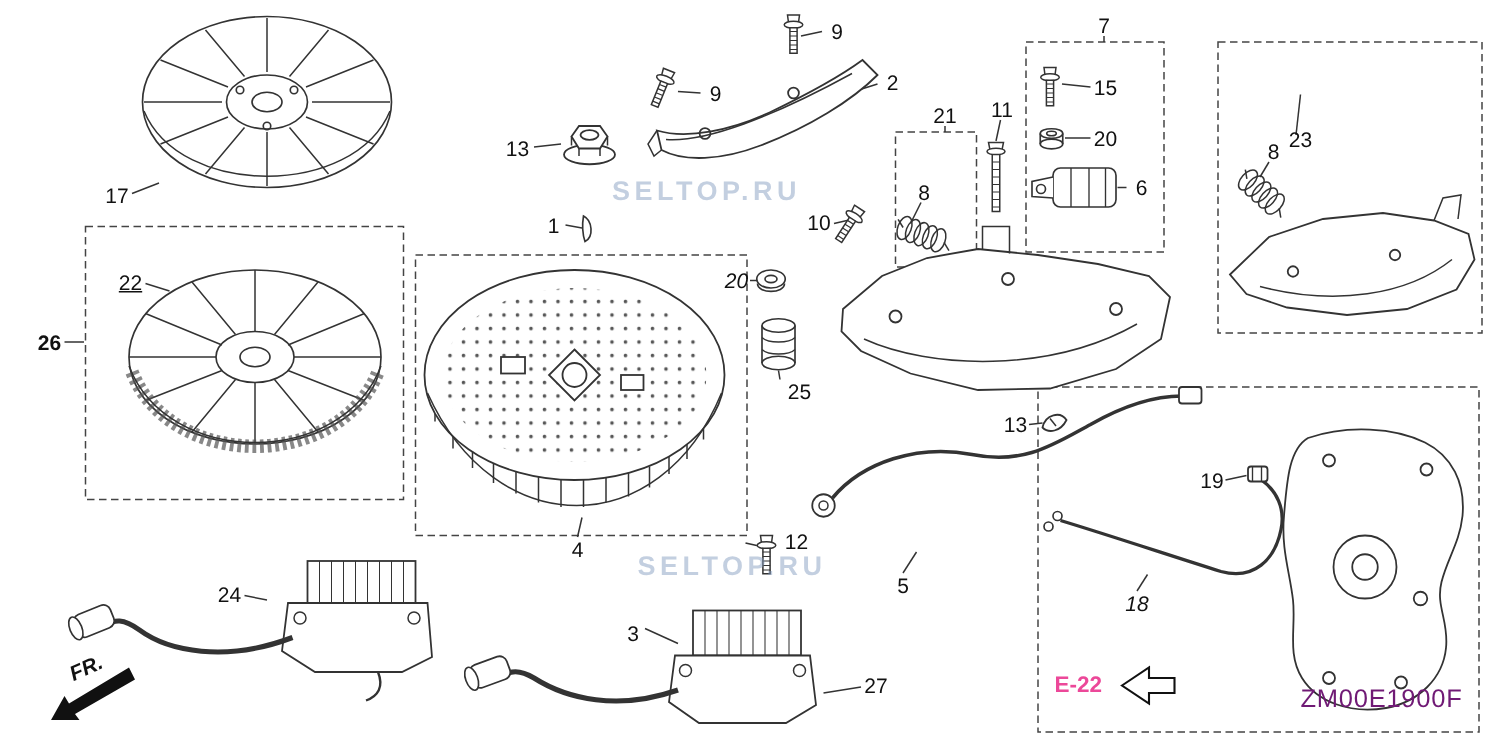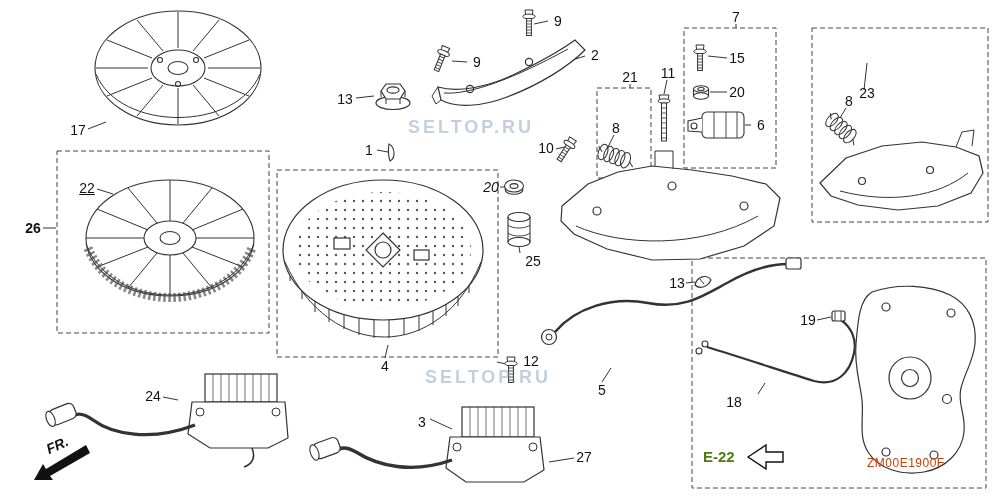--- a/index.html
+++ b/index.html
@@ -13,22 +13,22 @@
     font-size:14px;color:#111;line-height:1;white-space:nowrap;
   }
   .watermark{
     position:absolute;font-size:18px;font-weight:700;letter-spacing:3px;
     color:rgba(130,155,190,0.48);white-space:nowrap;
   }
   .fr{
     position:absolute;font-size:14px;font-weight:700;font-style:italic;color:#111;
     transform:rotate(-24deg);
   }
-  .ref{position:absolute;font-size:15px;font-weight:700;color:#4d7c0f;}
-  .code{position:absolute;font-size:12px;color:#c2410c;letter-spacing:0.5px;}
+  .ref{position:absolute;font-size:15px;font-weight:700;color:#ec4899;}
+  .code{position:absolute;font-size:17px;color:#701a75;letter-spacing:0.5px;}
 </style>
 </head>
 <body>
 
 <div class="stage">
 
   <svg class="art" width="1000" height="499" viewBox="0 0 1000 499">
     <defs>
       <g id="bolt">
         <path d="M-4,0 L4,0 L3.2,6 L-3.2,6 Z" fill="#fff" stroke="#333" stroke-width="1"></path>
@@ -292,21 +292,21 @@
       <div class="part-label" style="left: 33px; top: 228px; font-weight: bold;">26</div>
       <div class="part-label" style="left: 521px; top: 261px; margin-left: 12px;">25</div>
       <div class="part-label" style="left: 867px; top: 55px; margin-top: 38px;">23</div>
       <div class="part-label" style="left: 849px; top: 101px;">8</div>
       <div class="part-label" style="left: 385px; top: 366px;">4</div>
       <div class="part-label" style="left: 422px; top: 422px;">3</div>
       <div class="part-label" style="left: 488px; top: 361px; margin-left: 43px;">12</div>
       <div class="part-label" style="left: 602px; top: 390px;">5</div>
       <div class="part-label" style="left: 677px; top: 283px;">13</div>
       <div class="part-label" style="left: 808px; top: 320px;">19</div>
-      <div class="part-label" style="left: 734px; top: 402px;">18</div>
+      <div class="part-label" style="left: 758px; top: 402px; font-style: italic;">18</div>
       <div class="part-label" style="left: 153px; top: 396px;">24</div>
       <div class="part-label" style="left: 584px; top: 457px;">27</div>
     </div>
 
   <span class="watermark" style="left:408px;top:117px">SELTOP.RU</span>
   <span class="watermark" style="left:425px;top:367px">SELTOP.RU</span>
 
   <span class="fr" style="left:46px;top:437px">FR.</span>
   <span class="ref" style="left:703px;top:448px">E-22</span>
   <span class="code" style="left:867px;top:456px">ZM00E1900F</span>

